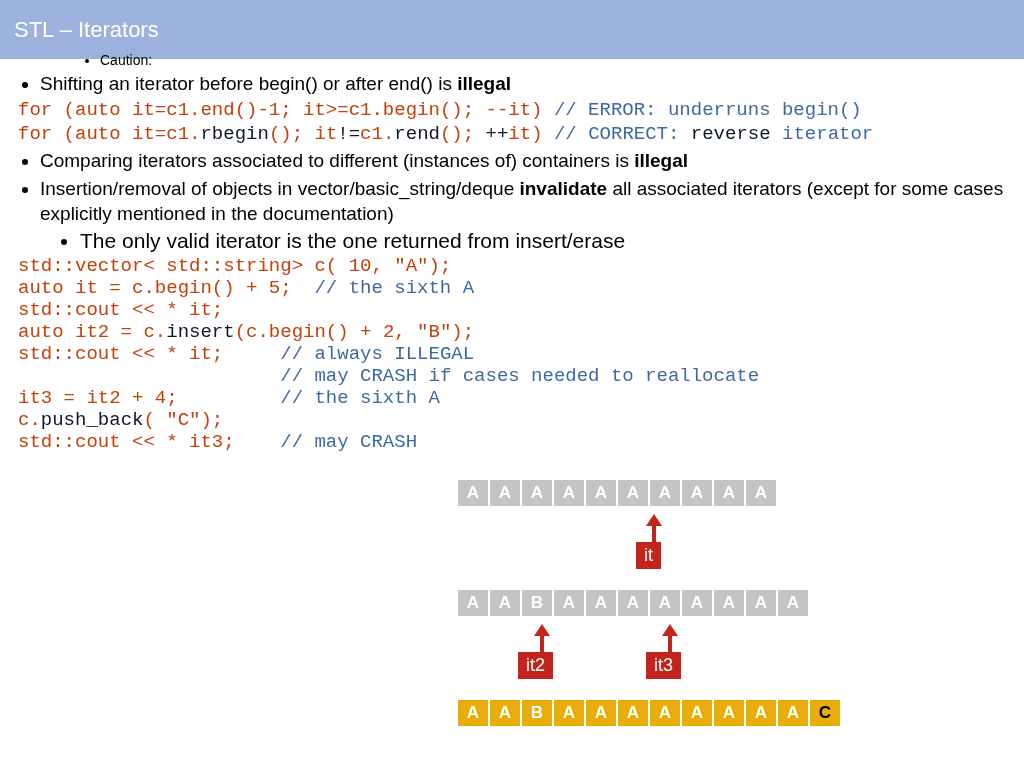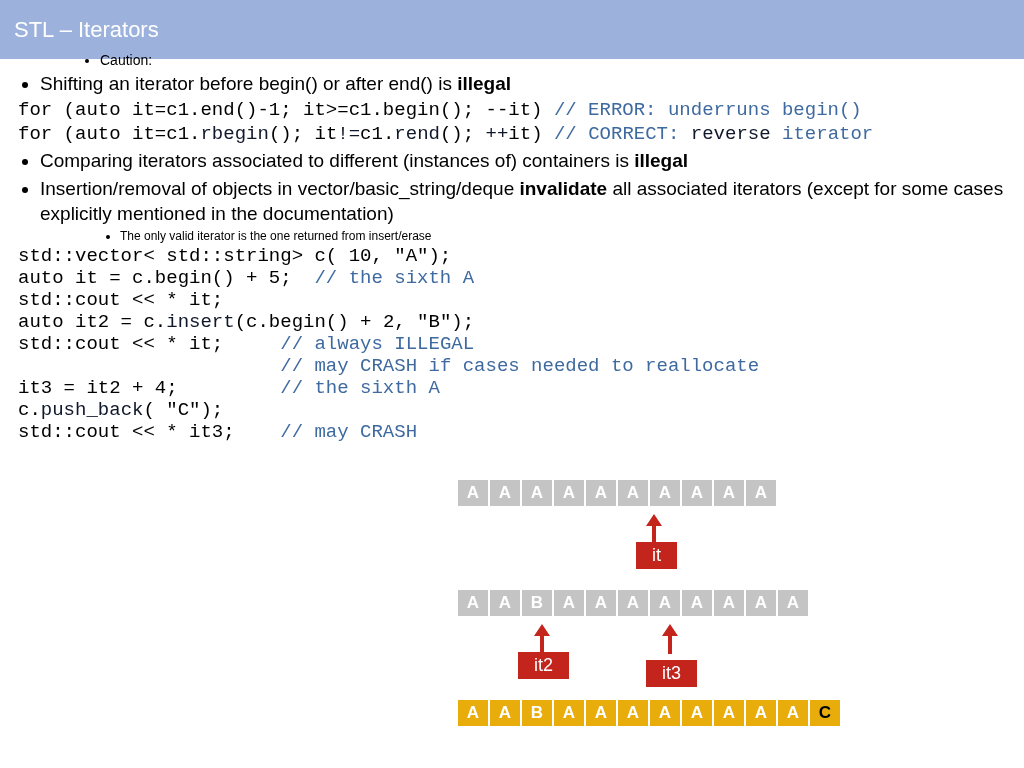--- a/index.html
+++ b/index.html
@@ -36,31 +36,31 @@
   }
   ul.b2 {
     list-style: disc;
     margin: 4px 16px 2px 0;
     font-size: 19px;
     line-height: 1.3;
   }
   ul.b3 {
     list-style: disc;
     margin: 2px 8px 2px 0;
-    padding-left: 120px;
-    font-size: 12px;
+    padding-left: 80px;
+    font-size: 21px;
   }
   .codeblock {
     font-family: Consolas, "Courier New", monospace;
     font-size: 19px;
     line-height: 22px;
     margin: 2px 0 2px 18px;
     white-space: pre;
   }
-  .c-kw   { color: #000000; margin-top: 8px; }
+  .c-kw   { color: #c2410c; margin-top: 8px; }
   .c-red  { color: #0f172a; }
   .c-cmt  { color: #3f6aa0; }
   .strong { font-weight: bold; color: #000; }
   
   .dia {
     position: absolute;
     left: 458px;
     top: 440px;
     width: 560px;
     height: 280px;
@@ -80,21 +80,21 @@
     font-family: Verdana, sans-serif;
   }
   .cell.gray { background: #c4c4c4; color: #fff; }
   .cell.gold { background: #e8ad0b; color: #fff; }
   .cell.goldblk { background: #e8ad0b; color: #000; }
   .label {
     position: absolute;
     background: #c3241c;
     color: #fff;
     font-size: 18px;
-    padding: 3px 16px;
+    padding: 3px 8px;
     font-family: Verdana, sans-serif;
   }
   .arrow {
     position: absolute;
     width: 20px;
     height: 30px;
   }
   .arrow svg { width: 100%; height: 100%; }
 </style>
 </head>
@@ -182,21 +182,21 @@
       <svg viewBox="0 0 20 30">
           <path d="M10 0 L18 12 L12 12 L12 30 L8 30 L8 12 L2 12 Z" fill="#c3241c"></path>
         </svg>
     </div>
     <div class="label" style="top:172px; left:60px;">it2</div>
     <div class="arrow" style="top:144px; left:202px;">
       <svg viewBox="0 0 20 30">
           <path d="M10 0 L18 12 L12 12 L12 30 L8 30 L8 12 L2 12 Z" fill="#c3241c"></path>
         </svg>
     </div>
-    <div class="label" style="top:180px; left:188px;">it3</div>
+    <div class="label" style="top:172px; left:188px;">it3</div>
 
     <div class="cells" id="row3" style="top:220px">
         <div class="cell gold">A</div>
         <div class="cell gold">A</div>
         <div class="cell gold">B</div>
         <div class="cell gold">A</div>
         <div class="cell gold">A</div>
         <div class="cell gold">A</div>
         <div class="cell gold">A</div>
         <div class="cell gold">A</div>

